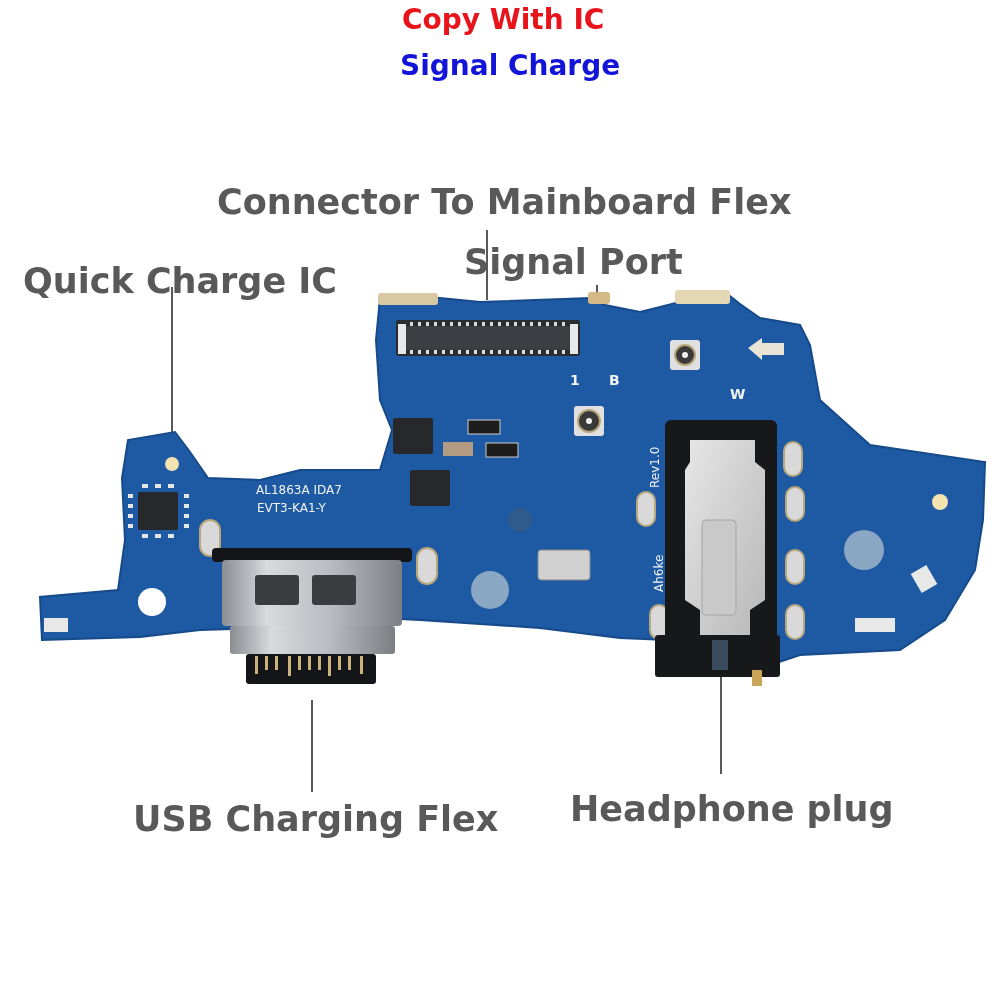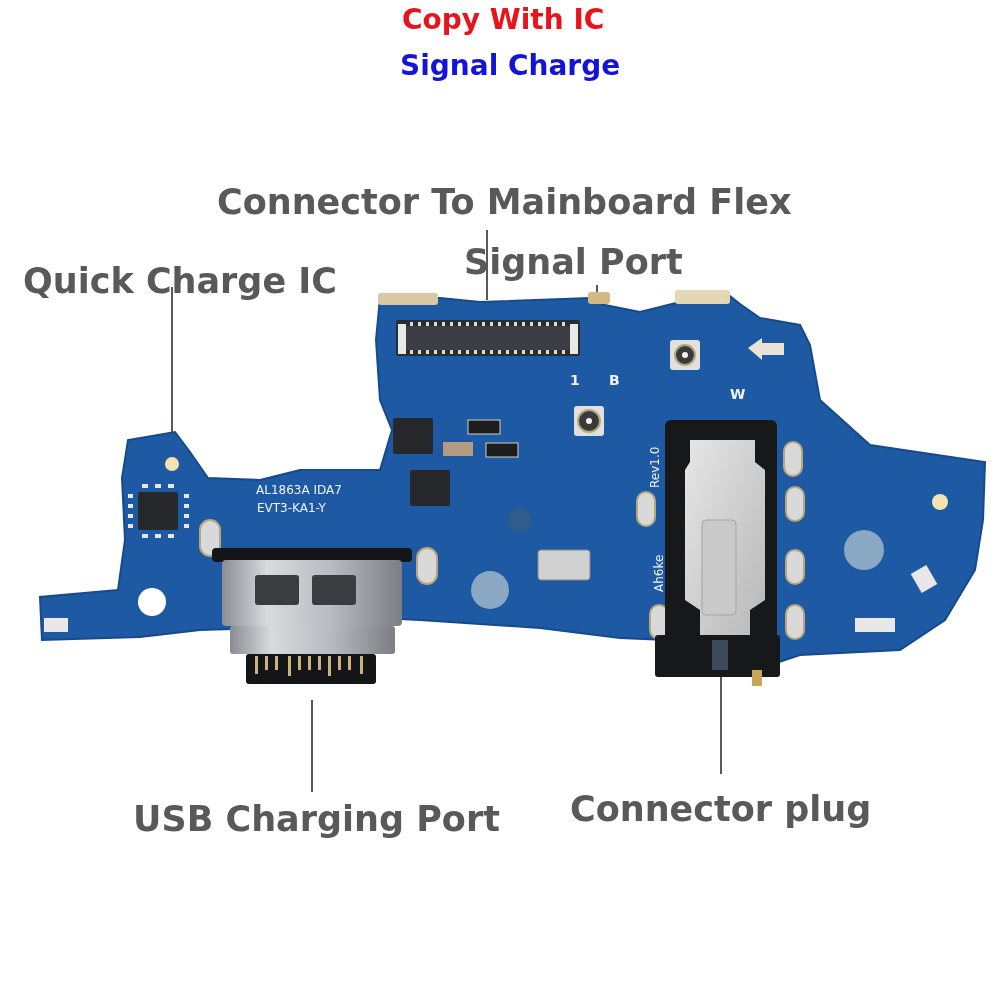--- a/index.html
+++ b/index.html
@@ -13,22 +13,22 @@
 </style>
 </head>
 <body>
 
 <div class="txt hdr" style="left:402px; top:6px; color:#e8141b;">Copy With IC</div>
 <div class="txt hdr" style="left:400px; top:52px; color:#1414d8;">Signal Charge</div>
 
 <div class="txt lbl" style="left:217px; top:185px;text-align:right;">Connector To Mainboard Flex</div>
 <div class="txt lbl" style="left:464px; top:245px;">Signal Port</div>
 <div class="txt lbl" style="left:23px; top:264px;">Quick Charge IC</div>
-<div class="txt lbl" style="left:133px; top:802px;">USB Charging Port</div>
-<div class="txt lbl" style="left:570px; top:792px;">Connector plug</div>
+<div class="txt lbl" style="left:133px; top:802px;">USB Charging Flex</div>
+<div class="txt lbl" style="left:570px; top:792px;">Headphone plug</div>
 
 <div class="ln" style="left:486px; top:230px; height:70px;"></div>
 <div class="ln" style="left:596px; top:285px; height:130px;"></div>
 <div class="ln" style="left:171px; top:287px; height:180px;"></div>
 <div class="ln" style="left:311px; top:700px; height:92px;"></div>
 <div class="ln" style="left:720px; top:672px; height:102px;"></div>
 
 <svg class="board" width="1000" height="1000" viewBox="0 0 1000 1000">
   <defs>
     <linearGradient id="metal" x1="0" y1="0" x2="1" y2="0">

